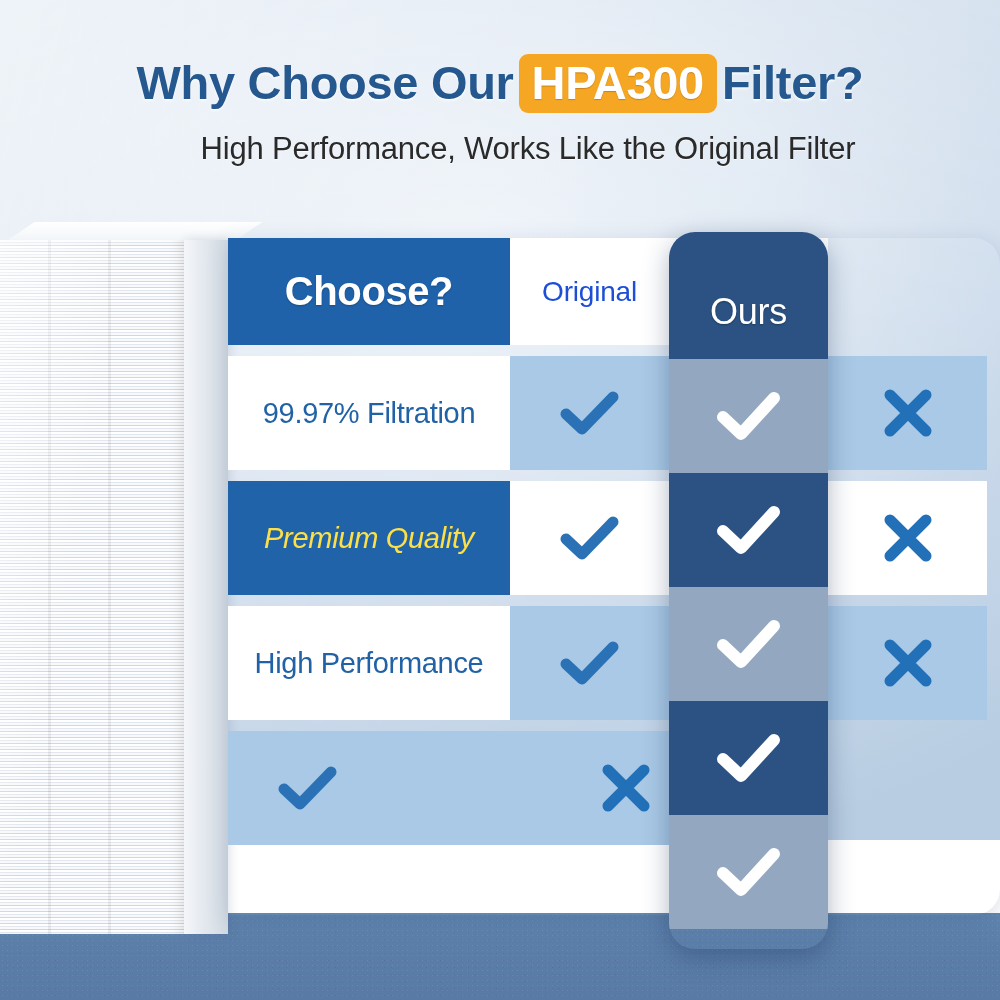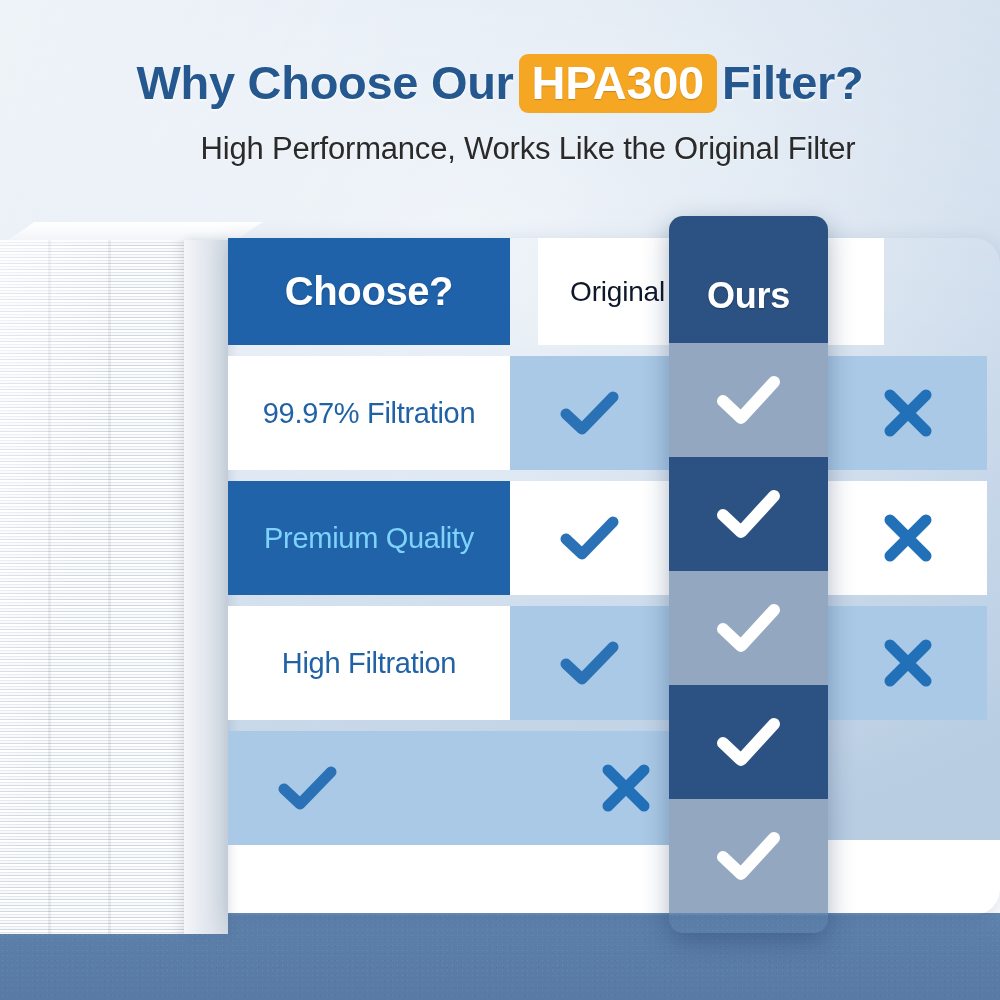--- a/index.html
+++ b/index.html
@@ -97,52 +97,51 @@
 
   
   .table {
     position:absolute; left:228px; top:238px;
     width:772px; height:677px;
     border-top-right-radius:26px; border-bottom-right-radius:26px;
     overflow:hidden;
     box-shadow:0 6px 22px rgba(30,55,95,.17);
   }
   .row { display:flex; width:100%; }
-  .row.head   { height:107px;gap:28px; }
+  .row.head   { height:107px; }
   .row.body   { height:114px;margin-top:11px; }
 
   .c-label { width:282px; flex:0 0 282px; display:flex; align-items:center; justify-content:center; }
   .c-mark  { width:159px; flex:0 0 159px; display:flex; align-items:center; justify-content:center; }
 
   
   .head .c-label { background:#1f62aa; }
   .head .c-label span{
     color:#ffffff; font-size:40px; font-weight:bold; letter-spacing:-.4px;
     text-shadow:0 1px 2px rgba(0,0,0,.22);
   }
   .head .c-mark { background:#ffffff; }
-  .head .c-mark span{ color:#0f172a; font-size:28px; letter-spacing:-.2px; }
+  .head .c-mark span{ color:#1d4ed8; font-size:28px; letter-spacing:-.2px; }
 
   
   .body.alt-a .c-label { background:#ffffff; }
   .body.alt-a .c-label span{ color:#2162a6; }
   .body.alt-b .c-label { background:#2163a9; }
-  .body.alt-b .c-label span{ color:#7dd3fc; }
+  .body.alt-b .c-label span{ color:#fde047;font-style:italic; }
   .body .c-label span { font-size:29px; letter-spacing:-.3px; }
 
   
   .body.alt-a .c-mark { background:#a9c9e6; }
   .body.alt-b .c-mark { background:#ffffff; }
 
   
   .ours-card {
-    position:absolute; left:669px; top:216px; width:159px; height:717px;
-    border-radius:14px; overflow:hidden;
+    position:absolute; left:669px; top:232px; width:159px; height:717px;
+    border-radius:26px; overflow:hidden;
     box-shadow:0 8px 26px rgba(20,45,85,.34);
-    font-weight:bold;
   }
   .ours-head {
     height:127px; background:#2b5282;
     display:flex; align-items:flex-end; justify-content:center; padding-bottom:26px;
   }
   .ours-head span{
     color:#ffffff; font-size:36px; letter-spacing:-.3px;
     text-shadow:0 1px 2px rgba(0,0,0,.28);
   }
   .ours-cell { height:114px; display:flex; align-items:center; justify-content:center; }
@@ -218,21 +217,21 @@
       <div class="c-mark"></div>
       <div class="c-mark">
         <svg class="ico" width="54" height="54" viewBox="0 0 54 54">
           <path d="M9 9 L45 45 M45 9 L9 45" fill="none" stroke="#2271b8" stroke-width="11" stroke-linecap="round"></path>
         </svg>
       </div>
     </div>
 
     <div class="row body alt-a">
       <div class="c-label">
-        <span>High Filtration</span>
+        <span>High Performance</span>
       </div>
       <div class="c-mark">
         <svg class="ico" width="62" height="50" viewBox="0 0 62 50">
           <path d="M7 26 L23 41 L54 9" fill="none" stroke="#2a72b5" stroke-width="11" stroke-linecap="round" stroke-linejoin="round"></path>
         </svg>
       </div>
       <div class="c-mark"></div>
       <div class="c-mark">
         <svg class="ico" width="54" height="54" viewBox="0 0 54 54">
           <path d="M9 9 L45 45 M45 9 L9 45" fill="none" stroke="#2271b8" stroke-width="11" stroke-linecap="round"></path>

